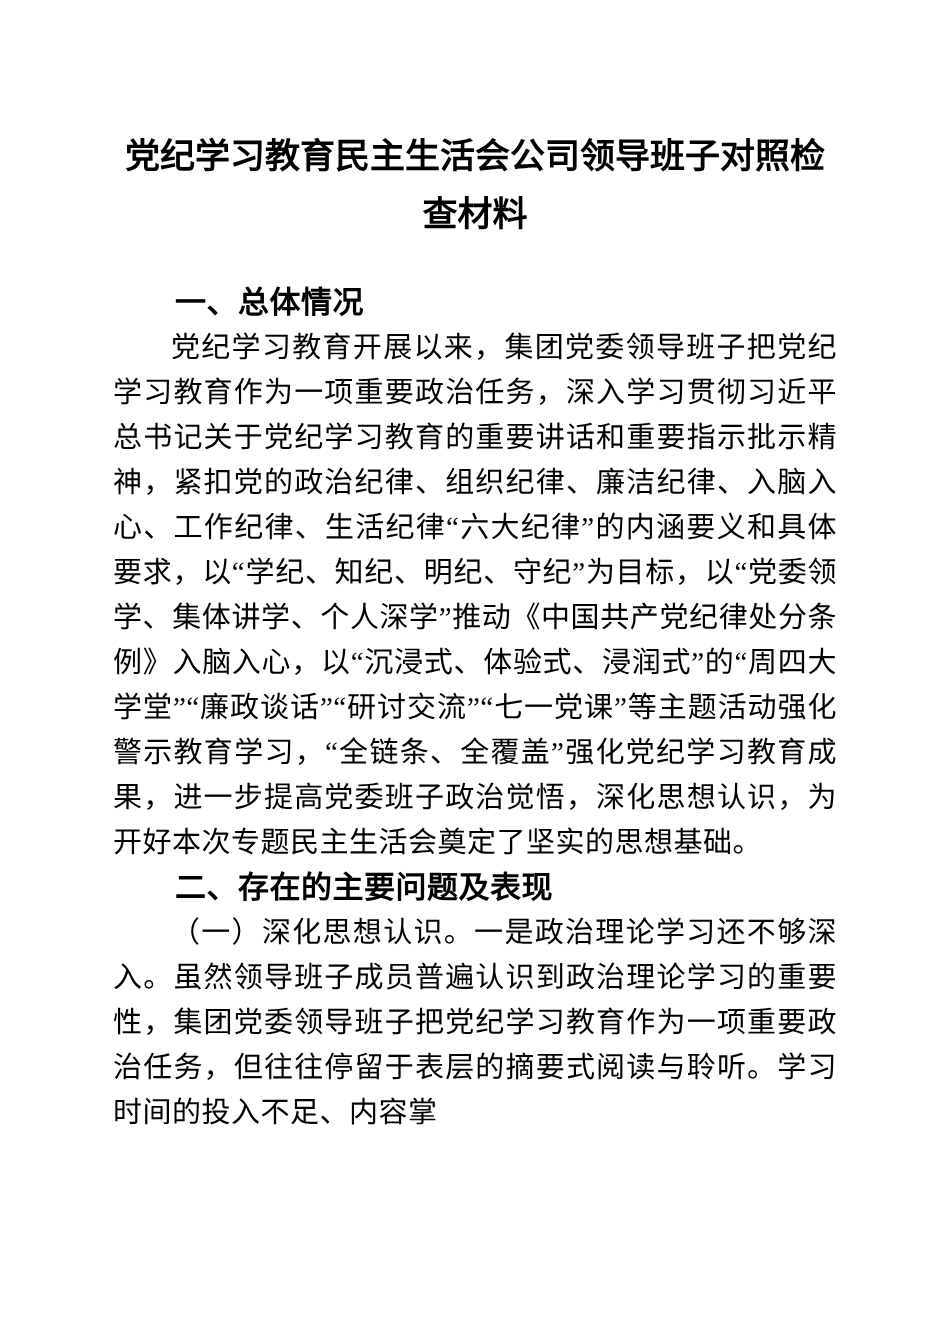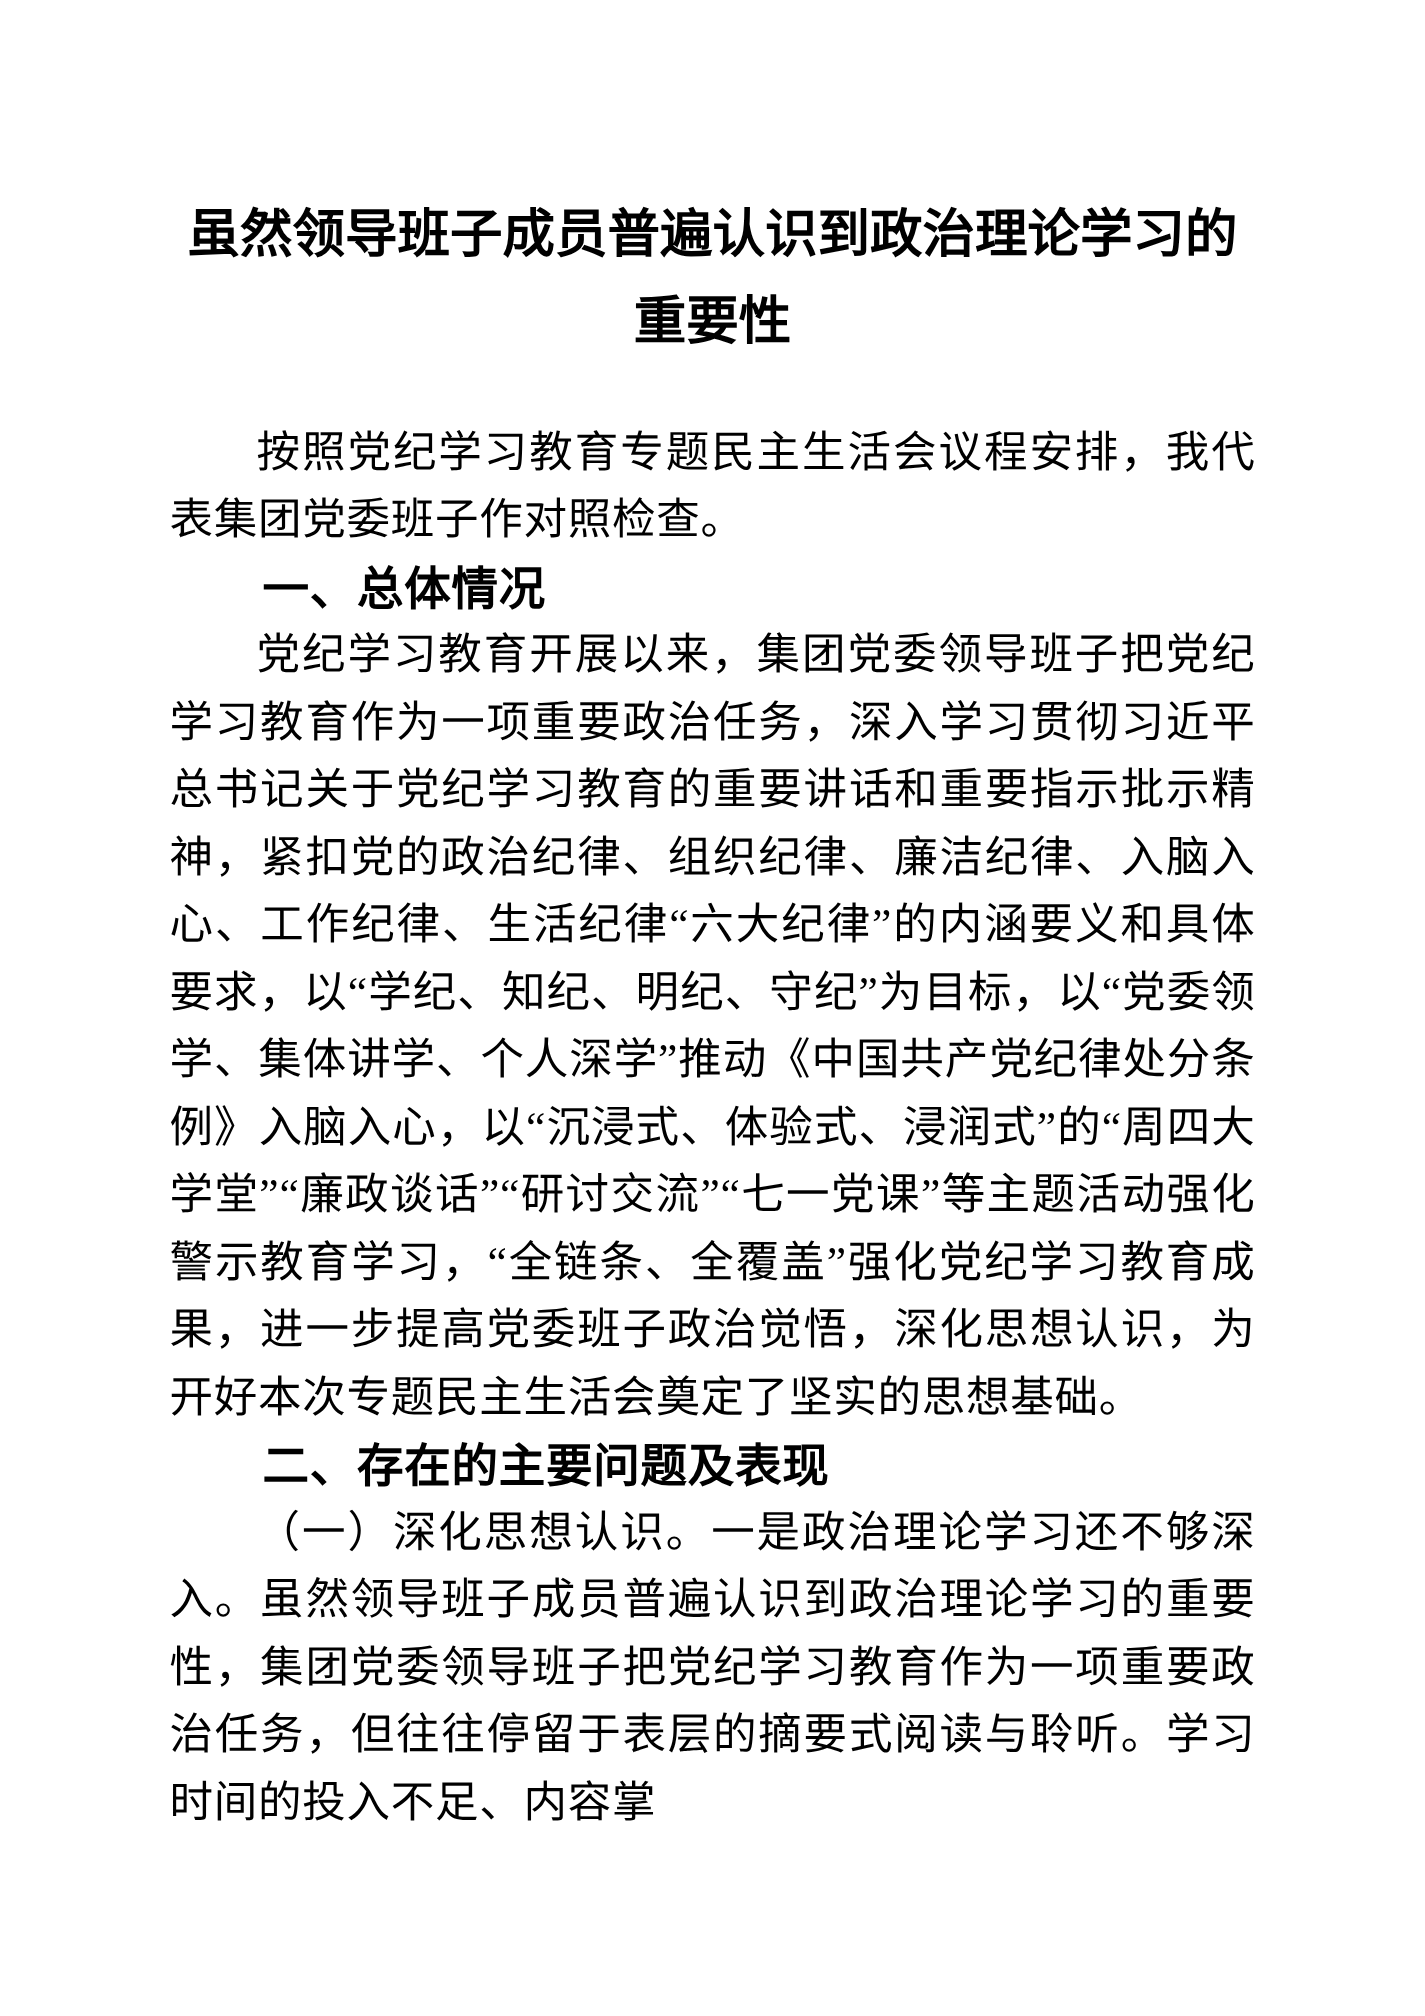--- a/index.html
+++ b/index.html
@@ -52,23 +52,22 @@
     
     font-weight: 400;
   }
 </style>
 </head>
 <body>
 
 <div class="page">
   <div class="content">
 
-    <h1 class="doc-title">虽然领导班子成员普遍认识到政治理论学习的重要性</h1>
+    <h1 class="doc-title">党纪学习教育民主生活会公司领导班子对照检查材料</h1>
 
-    <p class="body-para">按照党纪学习教育专题民主生活会议程安排，我代表集团党委班子作对照检查。</p>
 
     <h2 class="section-heading">一、总体情况</h2>
 
     <p class="body-para">党纪学习教育开展以来，集团党委领导班子把党纪学习教育作为一项重要政治任务，深入学习贯彻习近平总书记关于党纪学习教育的重要讲话和重要指示批示精神，紧扣党的政治纪律、组织纪律、廉洁纪律、入脑入心、工作纪律、生活纪律“六大纪律”的内涵要义和具体要求，以“学纪、知纪、明纪、守纪”为目标，以“党委领学、集体讲学、个人深学”推动《中国共产党纪律处分条例》入脑入心，以“沉浸式、体验式、浸润式”的“周四大学堂”“廉政谈话”“研讨交流”“七一党课”等主题活动强化警示教育学习，“全链条、全覆盖”强化党纪学习教育成果，进一步提高党委班子政治觉悟，深化思想认识，为开好本次专题民主生活会奠定了坚实的思想基础。</p>
 
     <h2 class="section-heading">二、存在的主要问题及表现</h2>
 
     <p class="body-para"><span class="clause-lead">（一）深化思想认识。</span><span class="clause-lead">一是政治理论学习还不够深入。</span><span>虽然领导班子成员普遍认识到政治理论学习的重要性，集团党委领导班子把党纪学习教育作为一项重要政治任务，但往往停留于表层的摘要式阅读与聆听。学习时间的投入不足、内容掌</span></p>
 
   </div>

